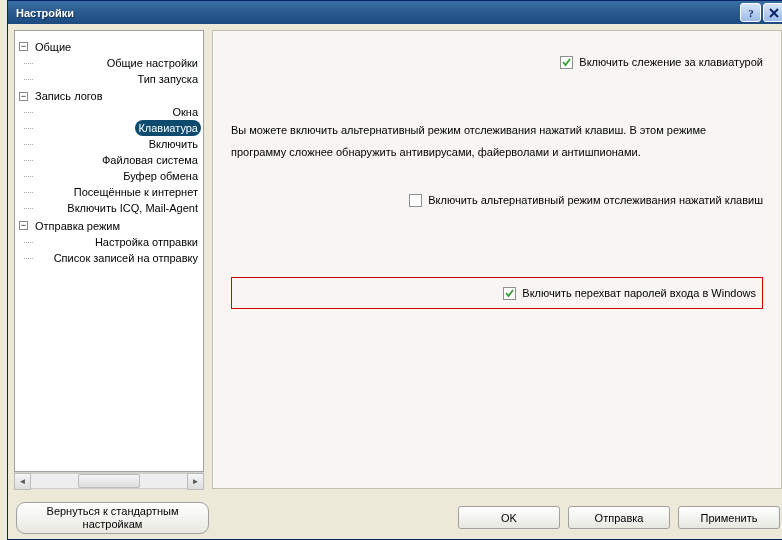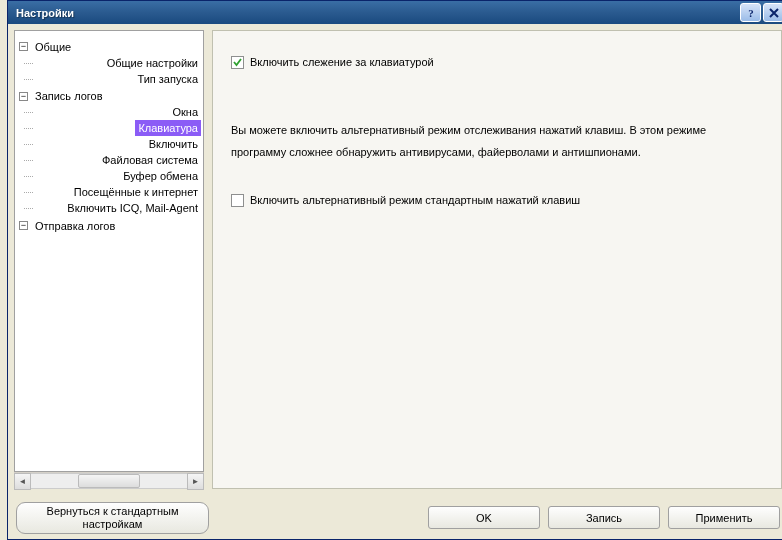--- a/index.html
+++ b/index.html
@@ -25,60 +25,60 @@
   .tree ul { list-style: none; margin: 0; padding: 0 0 0 14px; }
   .tree > ul { padding-left: 2px; }
   .tree li { position: relative; padding: 0; line-height: 16px; white-space: nowrap; }
   .tree li .row { display: inline-flex; align-items: center; height: 16px; }
   .tree li .toggle {
     width: 9px; height: 9px; border: 1px solid #888; background: #fff; display: inline-flex; align-items: center; justify-content: center;
     margin-right: 4px; font-size: 9px; line-height: 7px; color: #000; cursor: default; flex: none;
     font-family: Arial, sans-serif;
   }
   .tree li .label { padding: 0 3px; color: #000; }
-  .tree li .label.selected { background: #8b5cf6; color: #fff; }
+  .tree li .label.selected { background: #0c4a6e; color: #fff; border-radius: 8px; }
   .tree li::before {
     content: ""; position: absolute; top: 8px; left: -9px; width: 9px; border-top: 1px dotted #aaa;
   }
   .tree ul ul li::before { left: -9px; }
   .tree > ul > li::before { display: none; }
   .tree ul ul { position: relative; text-align: right; }
   .tree ul ul::before {
     content: ""; position: absolute; top: -8px; bottom: 8px; left: -5px; border-left: 1px dotted #aaa;
   }
 
   .hscroll { height: 17px; background: #f0f0f0; display: flex; border-top: 1px solid #d4d0c8; }
   .hscroll .sbtn { width: 17px; height: 17px; background: linear-gradient(#f5f5f5,#ddd); border: 1px solid #bbb; display: flex; align-items: center; justify-content: center; font-size: 8px; color: #555; }
   .hscroll .track { flex: 1; background: #eee; position: relative; border-top: 1px solid #ccc; border-bottom: 1px solid #ccc;}
   .hscroll .thumb { position: absolute; left: 30%; top: 0; bottom: 0; width: 40%; background: linear-gradient(#f5f5f5,#ddd); border: 1px solid #bbb; border-radius: 2px;}
 
   .contentpanel {
     flex: 1; background: #f7f6f2; border: 1px solid #c0c0b0; padding: 24px 18px 18px 18px;
     position: relative; display: flex; flex-direction: column; color: #000;
   }
-  .chkrow { display: flex; align-items: flex-start; gap: 6px; margin-bottom: 10px; }
+  .chkrow { display: flex; align-items: flex-start; gap: 6px; margin-bottom: 10px; justify-content: flex-end; }
   .chkbox {
     width: 13px; height: 13px; border: 1px solid #8e8f8f; background: #fff; flex: none; margin-top: 1px;
     display: flex; align-items: center; justify-content: center;
   }
   .chkbox svg { display: block; }
   .chklabel { line-height: 14px; }
   .desc { margin: 40px 0 30px 0; line-height: 22px; }
   .highlight { border: 1px solid #d00000; padding: 8px 6px; }
   .spacer-big { height: 60px; }
 
   .footer { height: 44px; background: #ece9d8; padding: 6px 8px; display: flex; align-items: center; gap: 8px; border-top: 1px solid transparent;}
   .footer .revert {
     width: 193px; height: 32px; border: 1px solid #a0a0a0; background: linear-gradient(#fefefe,#e8e8e0);
     border-radius: 9px; display: flex; align-items: center; justify-content: center; text-align: center; line-height: 13px;
     cursor: default;
   }
   .footer .gap { flex: 1; }
   .footer .btn {
-    width: 112px; height: 23px; border: 1px solid #a0a0a0; background: linear-gradient(#fefefe,#e8e8e0);
+    width: 102px; height: 23px; border: 1px solid #a0a0a0; background: linear-gradient(#fefefe,#e8e8e0);
     border-radius: 3px; display: flex; align-items: center; justify-content: center; cursor: default;
   }
 </style>
 </head>
 <body>
 
 <div class="window">
   <div class="titlebar">
     <span class="title">Настройки</span>
     <span class="tbtn">
@@ -136,22 +136,30 @@
                     <span class="label">Посещённые к интернет</span>
                   </span></li>
               <li><span class="row">
                     <span class="label">Включить ICQ, Mail-Agent</span>
                   </span></li>
             </ul>
           </li>
           <li>
             <span class="row">
               <span class="toggle">−</span>
-              <span class="label">Отправка логов</span>
+              <span class="label">Отправка режим</span>
             </span>
+            <ul>
+              <li><span class="row">
+                    <span class="label">Настройка отправки</span>
+                  </span></li>
+              <li><span class="row">
+                    <span class="label">Список записей на отправку</span>
+                  </span></li>
+            </ul>
           </li>
         </ul>
       </div>
       <div class="hscroll">
         <span class="sbtn">◄</span>
         <span class="track">
             <span class="thumb"></span>
           </span>
         <span class="sbtn">►</span>
       </div>
@@ -164,36 +172,46 @@
               <path d="M2 5 L4.5 8 L9 2" stroke="#30a030" stroke-width="1.8" fill="none"></path>
             </svg>
         </span>
         <span class="chklabel">Включить слежение за клавиатурой</span>
       </div>
 
       <div class="desc">Вы можете включить альтернативный режим отслеживания нажатий клавиш. В этом режиме программу сложнее обнаружить антивирусами, файерволами и антишпионами.</div>
 
       <div class="chkrow">
         <span class="chkbox"></span>
-        <span class="chklabel">Включить альтернативный режим стандартным нажатий клавиш</span>
+        <span class="chklabel">Включить альтернативный режим отслеживания нажатий клавиш</span>
       </div>
 
       <div class="spacer-big"></div>
 
+      <div class="highlight">
+        <div class="chkrow" style="margin-bottom:0">
+          <span class="chkbox">
+            <svg width="11" height="11" viewBox="0 0 11 11">
+                <path d="M2 5 L4.5 8 L9 2" stroke="#30a030" stroke-width="1.8" fill="none"></path>
+              </svg>
+          </span>
+          <span class="chklabel">Включить перехват паролей входа в Windows</span>
+        </div>
+      </div>
     </div>
   </div>
 
   <div class="footer">
     <div class="revert">
       <span>Вернуться к стандартным настройкам</span>
     </div>
     <div class="gap"></div>
     <div class="btn">
       <span>OK</span>
     </div>
     <div class="btn">
-      <span>Запись</span>
+      <span>Отправка</span>
     </div>
     <div class="btn">
       <span>Применить</span>
     </div>
   </div>
 </div>
 
 </body></html>

